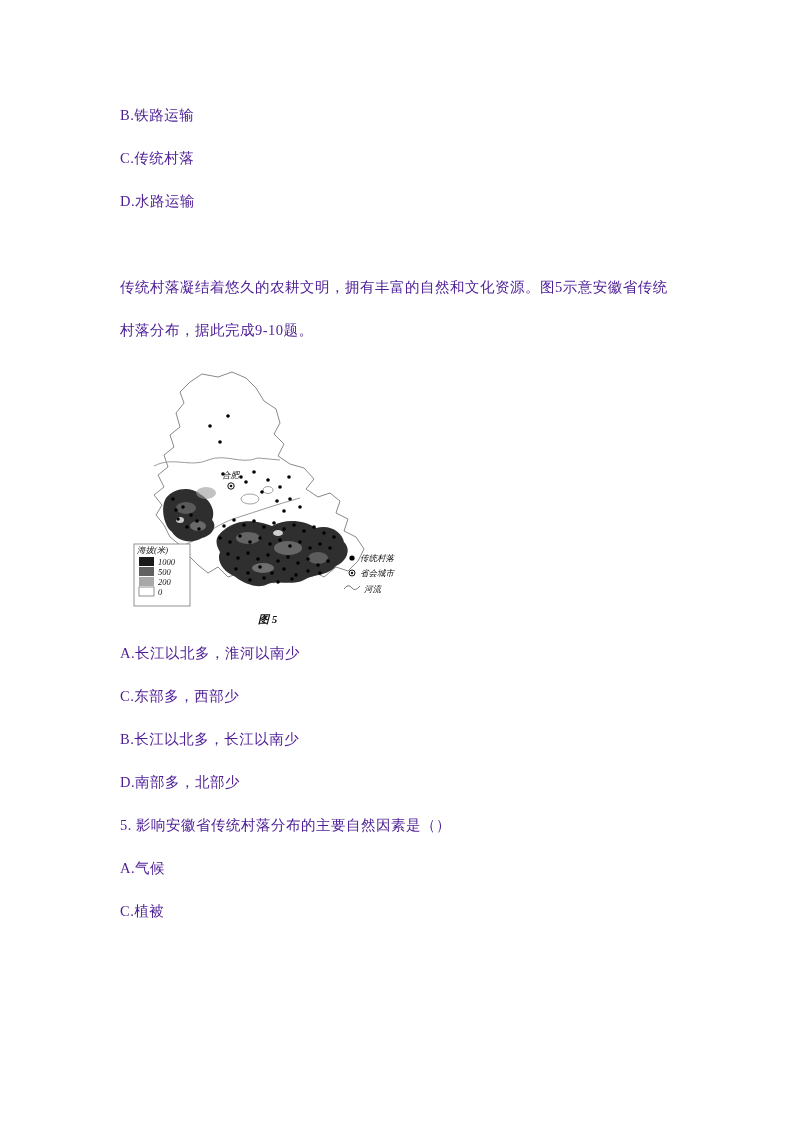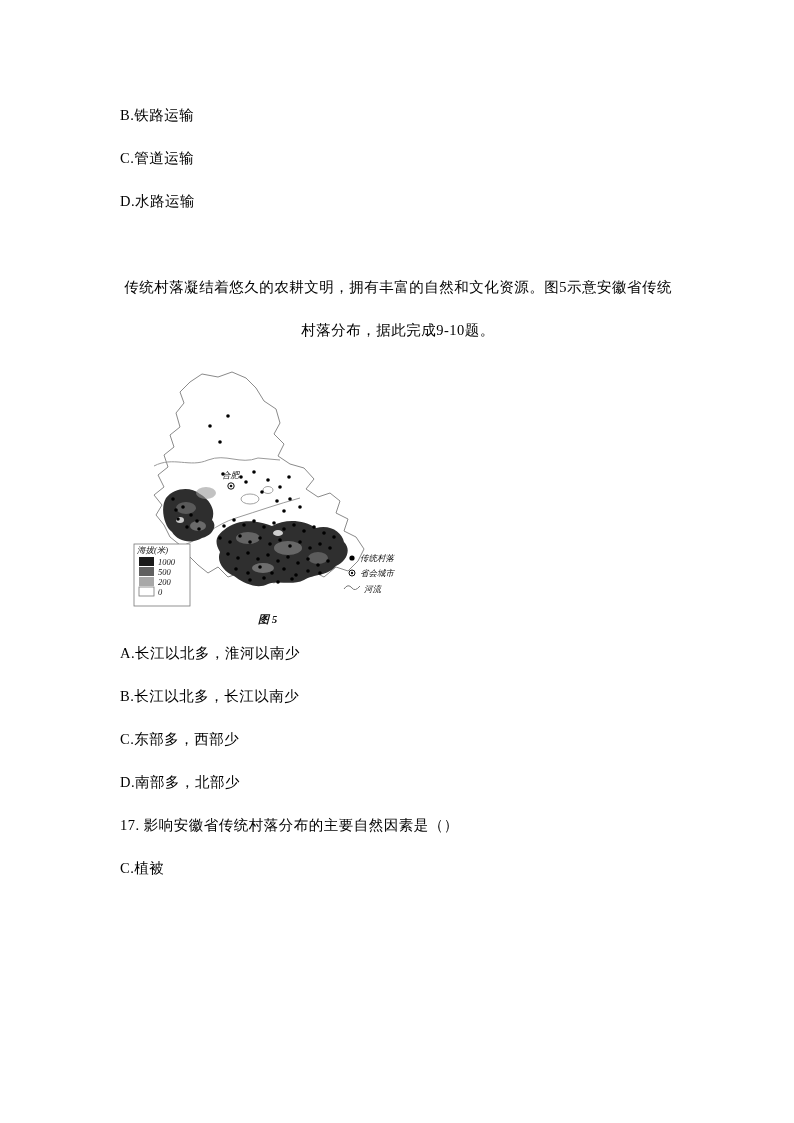--- a/index.html
+++ b/index.html
@@ -4,35 +4,34 @@
 <style>
   html,body{margin:0;padding:0;background:#ffffff;}
   .page{
     position:relative;
     width:794px;
     height:1123px;
     margin:0 auto;
     background:#ffffff;
     overflow:hidden;
     font-family:"Liberation Serif","DejaVu Serif",serif;
-    color:#000000;
+    color:#4c1d95;
   }
   .content{
     padding:94px 118px 0 120px;
     font-size:14.5px;
   }
   .content p{
     margin:0;
     line-height:43px;
     letter-spacing:0.5px;
   }
   .intro{
     margin-top:43px !important;
     max-width:565px;
-    text-align:center;
   }
   .figure{
     margin:16px 0 0 8px;
     width:300px;
     font-style:italic;
   }
   .q9{ margin-top:44px !important; }
   
   .outline{fill:#ffffff;stroke:#8a8a8a;stroke-width:1;}
   .river{fill:none;stroke:#9a9a9a;stroke-width:1;}
@@ -42,21 +41,21 @@
   .cap{font-size:11px;font-weight:bold;fill:#111;}
   .legendbox{fill:#ffffff;stroke:#777;stroke-width:0.8;}
 </style>
 </head>
 <body>
 
 <div class="page">
   <div class="content">
 
     <p>B.铁路运输</p>
-    <p>C.管道运输</p>
+    <p>C.传统村落</p>
     <p>D.水路运输</p>
 
     <p class="intro">传统村落凝结着悠久的农耕文明，拥有丰富的自然和文化资源。图5示意安徽省传统村落分布，据此完成9-10题。</p>
 
     <div class="figure">
       <svg width="300" height="260" viewBox="0 0 300 260">
 
         <path class="outline" d="M 62,14 L 74,6 L 90,9 L 104,4 L 118,10 L 128,20 L 136,33 L 148,41 L 152,55 L 146,66 L 156,76 L 150,88 L 162,96 L 176,100 L 186,111 L 178,121 L 190,129 L 202,125 L 212,133 L 208,145 L 220,151 L 216,163 L 228,169 L 236,181 L 230,193 L 220,203 L 208,199 L 196,209 L 184,203 L 172,213 L 158,207 L 146,215 L 134,209 L 122,213 L 112,205 L 100,209 L 90,199 L 80,205 L 70,197 L 60,187 L 52,177 L 42,169 L 36,157 L 28,147 L 34,137 L 26,127 L 36,119 L 30,107 L 40,99 L 36,87 L 46,79 L 42,67 L 52,59 L 48,45 L 56,35 L 52,24 Z"></path>
 
         <path class="river" d="M 26,98 C 45,88 62,100 80,92 C 98,85 112,97 130,90 L 152,92"></path>
@@ -177,21 +176,22 @@
           <text class="mtext" x="232" y="208">省会城市</text>
           <path d="M 216,221 q 4,-6 8,-1 q 3,4 8,-2" fill="none" stroke="#777" stroke-width="1"></path>
           <text class="mtext" x="236" y="224">河流</text>
         </g>
 
         <text class="cap" x="130" y="255">图 5</text>
       </svg>
     </div>
 
     <p>A.长江以北多，淮河以南少</p>
+    <p>C.东部多，西部少</p>
     <p>B.长江以北多，长江以南少</p>
-    <p>C.东部多，西部少</p>
     <p>D.南部多，北部少</p>
 
-    <p>17. 影响安徽省传统村落分布的主要自然因素是（）</p>
+    <p>5. 影响安徽省传统村落分布的主要自然因素是（）</p>
+    <p>A.气候</p>
     <p>C.植被</p>
 
   </div>
 </div>
 
 </body></html>

